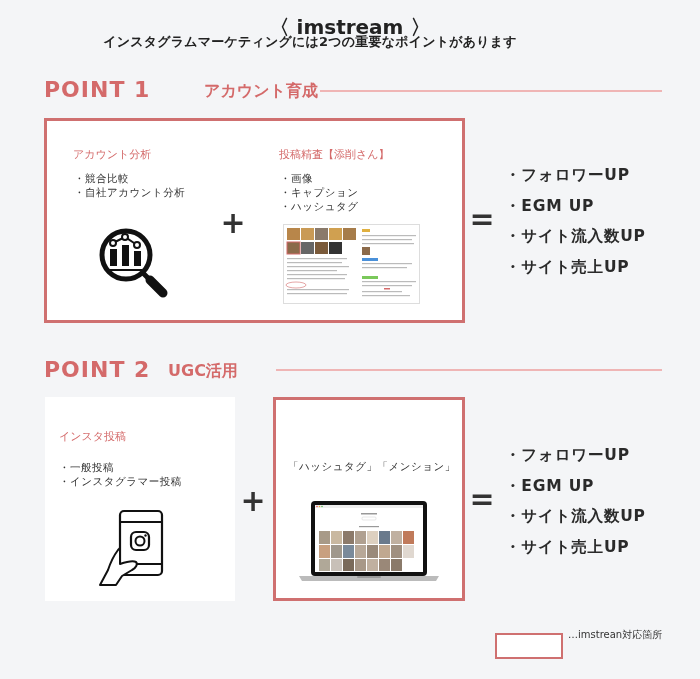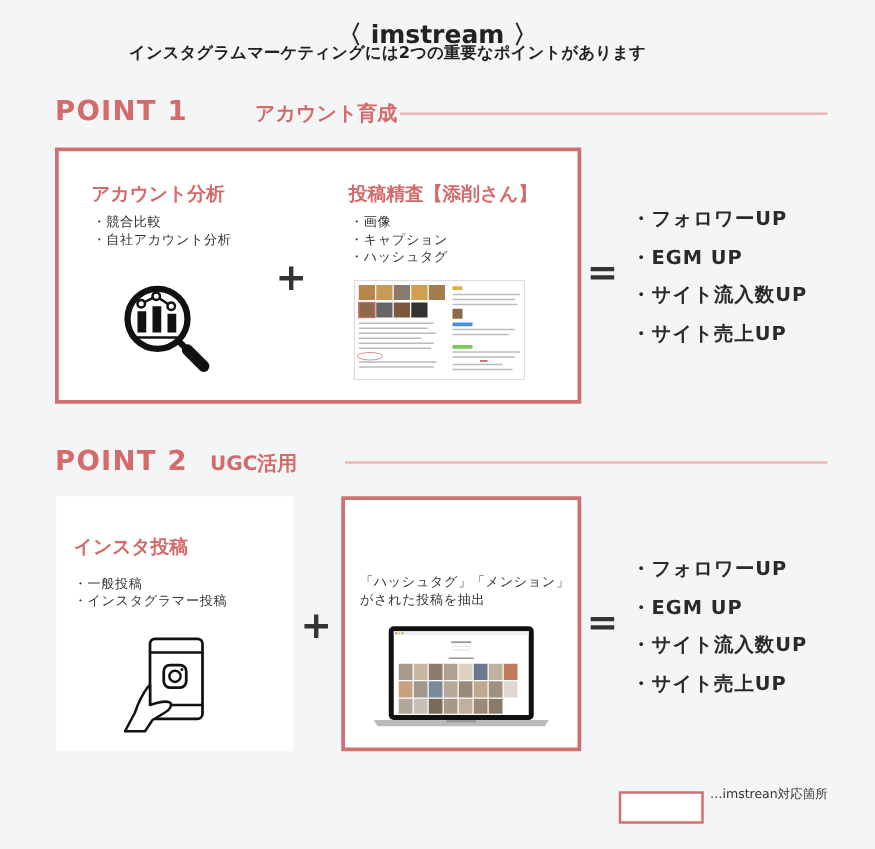--- a/index.html
+++ b/index.html
@@ -10,21 +10,21 @@
   .hdr-brand { left: 0; top: 14px; width: 700px; text-align: center; font-size: 20px; font-weight: bold; color: #222; }
   .hdr-sub { left: 0; top: 33px; width: 620px; text-align: center; font-size: 13px; font-weight: bold; color: #222; letter-spacing: 0.2px; }
 
   .point-label { font-weight: bold; color: #d46a6a; font-size: 22px; letter-spacing: 1px; font-family: "DejaVu Sans", sans-serif; }
   .point-title { font-weight: bold; color: #d46a6a; font-size: 16px; }
   .point-line { height: 2px; background: #efb5b5; }
 
   .box-red { border: 3px solid #cf7070; background: #fff; }
   .box-white { background: #fff; }
 
-  .card-title { font-weight: bold; color: #d46a6a; font-size: 15px; line-height: 20px; }
+  .card-title { font-weight: normal; color: #d46a6a; font-size: 11px; line-height: 20px; }
   .bullet-list { font-size: 10.5px; color: #333; line-height: 14px; letter-spacing: 0.5px; }
 
   .plus { font-size: 30px; font-weight: bold; color: #333; width: 30px; text-align: center; line-height: 30px; }
   .equals { font-size: 30px; font-weight: bold; color: #333; width: 30px; text-align: center; line-height: 30px; }
 
   .result-list { font-size: 15.5px; font-weight: bold; color: #2a2a2a; line-height: 30.5px; letter-spacing: 0.8px; }
 
   .thumb-doc { background: #fff; border: 1px solid #ddd; overflow: hidden; }
   .legend-box { border: 2px solid #cf7070; background: #fff; }
   .legend-text { font-size: 10px; color: #333; }
@@ -144,21 +144,20 @@
   </svg>
 </div>
 
 <div class="abs plus" style="left:238px; top:486px;">+</div>
 
 <div class="abs box-red" style="left:273px; top:397px; width:192px; height:204px;"></div>
 <div class="abs card-title" style="left:288px; top:415px;">
 </div>
 <div class="abs bullet-list" style="left:288px; top:459px;">
   <div>「ハッシュタグ」「メンション」</div>
-  <div>がされた投稿を抽出</div>
 </div>
 
 <div class="abs" style="left:297px; top:500px; width:144px; height:86px;">
   <svg width="144" height="86" viewBox="0 0 144 86">
     <rect x="14" y="1" width="116" height="75" rx="4" fill="#111"></rect>
     <rect x="18" y="5" width="108" height="67" fill="#fff"></rect>
     <rect x="18" y="5" width="108" height="3" fill="#eee"></rect>
     <circle cx="20" cy="6.5" r="0.8" fill="#e55"></circle>
     <circle cx="22.5" cy="6.5" r="0.8" fill="#eb3"></circle>
     <circle cx="25" cy="6.5" r="0.8" fill="#5b5"></circle>

